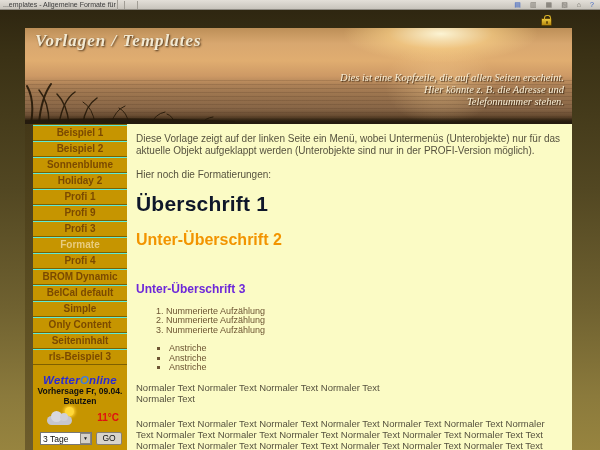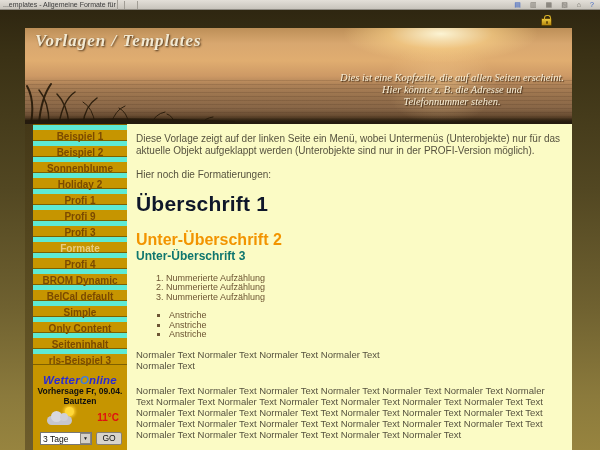--- a/index.html
+++ b/index.html
@@ -46,38 +46,38 @@
     background:repeating-linear-gradient(180deg, rgba(58,36,20,0.16) 0 1px, rgba(0,0,0,0) 1px 4px); }
   .header::after{ content:""; position:absolute; left:0; right:0; bottom:0; height:7px;
     background:linear-gradient(180deg, rgba(36,24,12,0), #241a0e 80%); }
   .site-title{
     position:absolute; left:10px; top:3px;
     font-family:"Liberation Serif", serif; font-style:italic; font-weight:bold;
     font-size:17px; letter-spacing:1px; color:#f2e9d2;
     text-shadow:1px 1px 2px rgba(60,38,16,0.9);
   }
   .tagline{
-    position:absolute; right:8px; top:44px; text-align:center;
+    position:absolute; right:8px; top:44px; text-align:right;
     font-family:"Liberation Serif", serif; font-style:italic;
     font-size:10.5px; line-height:12px; color:#f7eed6;
     text-shadow:1px 1px 1px rgba(55,34,14,0.9);
   }
   .grass{ position:absolute; left:0; bottom:0; }
 
   
   .cols{ position:absolute; left:0; top:108px; width:547px; height:332px; display:flex; }
 
   .sidebar{ width:102px; background:#c69500; padding-left:8px; position:relative; }
   .sidebar::before{ content:""; position:absolute; left:0; top:0; bottom:0; width:8px;
     background:linear-gradient(180deg,#443818,#5c4e22 55%,#6e5d2c); }
   .menu{ border-top:1px solid #7e6000; }
   .menu-item{
     height:16px; line-height:14px; text-align:center;
     font-size:10px; font-weight:bold; color:#7b4a00;
-    border-top:5px solid #5eead4; border-bottom:1px solid #7e6000; cursor:pointer;
+    border-top:1px solid #5eead4; border-bottom:1px solid #7e6000; cursor:pointer;
   }
   .menu-item.selected{ color:#e8cc7e; }
 
   
   .widget{ margin-top:9px; text-align:center; color:#101010; }
   .brand{ font-size:11.5px; font-weight:bold; font-style:italic; color:#2a2ad4; letter-spacing:0.2px; cursor:pointer;}
   .brand .o{ color:#3d7de0; }
   .wline{ font-size:8.5px; font-weight:bold; line-height:10px; }
   .weather-row{ display:flex; align-items:center; justify-content:space-between; padding:2px 8px 0 14px; height:20px; }
   .wicon{ position:relative; width:30px; height:16px; }
@@ -94,21 +94,21 @@
   .go-btn{ width:26px; height:13px; background:#d8d4cc; border:1px solid #848078; border-radius:2px;
     font-size:8.5px; line-height:11px; text-align:center; color:#111; cursor:pointer; }
 
   
   .content{ width:445px; background:#fbfbc5; padding:9px 10px 0 9px; color:#56523f;
     font-size:10px; line-height:11.5px; overflow:hidden; }
   .content p{ margin:0; }
   .p-formats{ margin-top:13px !important; }
   .content h1{ margin-top:12px; font-size:21px; line-height:22px; color:#0f172a; letter-spacing:0.2px; }
   .content h2{ margin-top:17px; font-size:16px; line-height:16px; color:#f29400; }
-  .content h3{ margin-top:2px; font-size:12px; line-height:13px; color:#0f766e; }
+  .content h3{ margin-top:35px; font-size:12px; line-height:13px; color:#6d28d9; }
   .content ol{ margin:11px 0 0 0; padding-left:30px; font-size:9px; line-height:9.5px; color:#6d5533; }
   .content ul{ margin:9px 0 0 0; padding-left:33px; font-size:9px; line-height:9.5px; color:#6d5533; list-style-type:square; }
   .p-short{ margin-top:9px !important; white-space:pre-line; font-size:9.5px; line-height:11px; }
   .p-long{ margin-top:14px !important; font-size:9.5px; line-height:11px; }
 </style>
 </head>
 <body>
 
 <div class="browser-bar">
   <div class="browser-tab">...emplates - Allgemeine Formate für Texte - ...</div>

